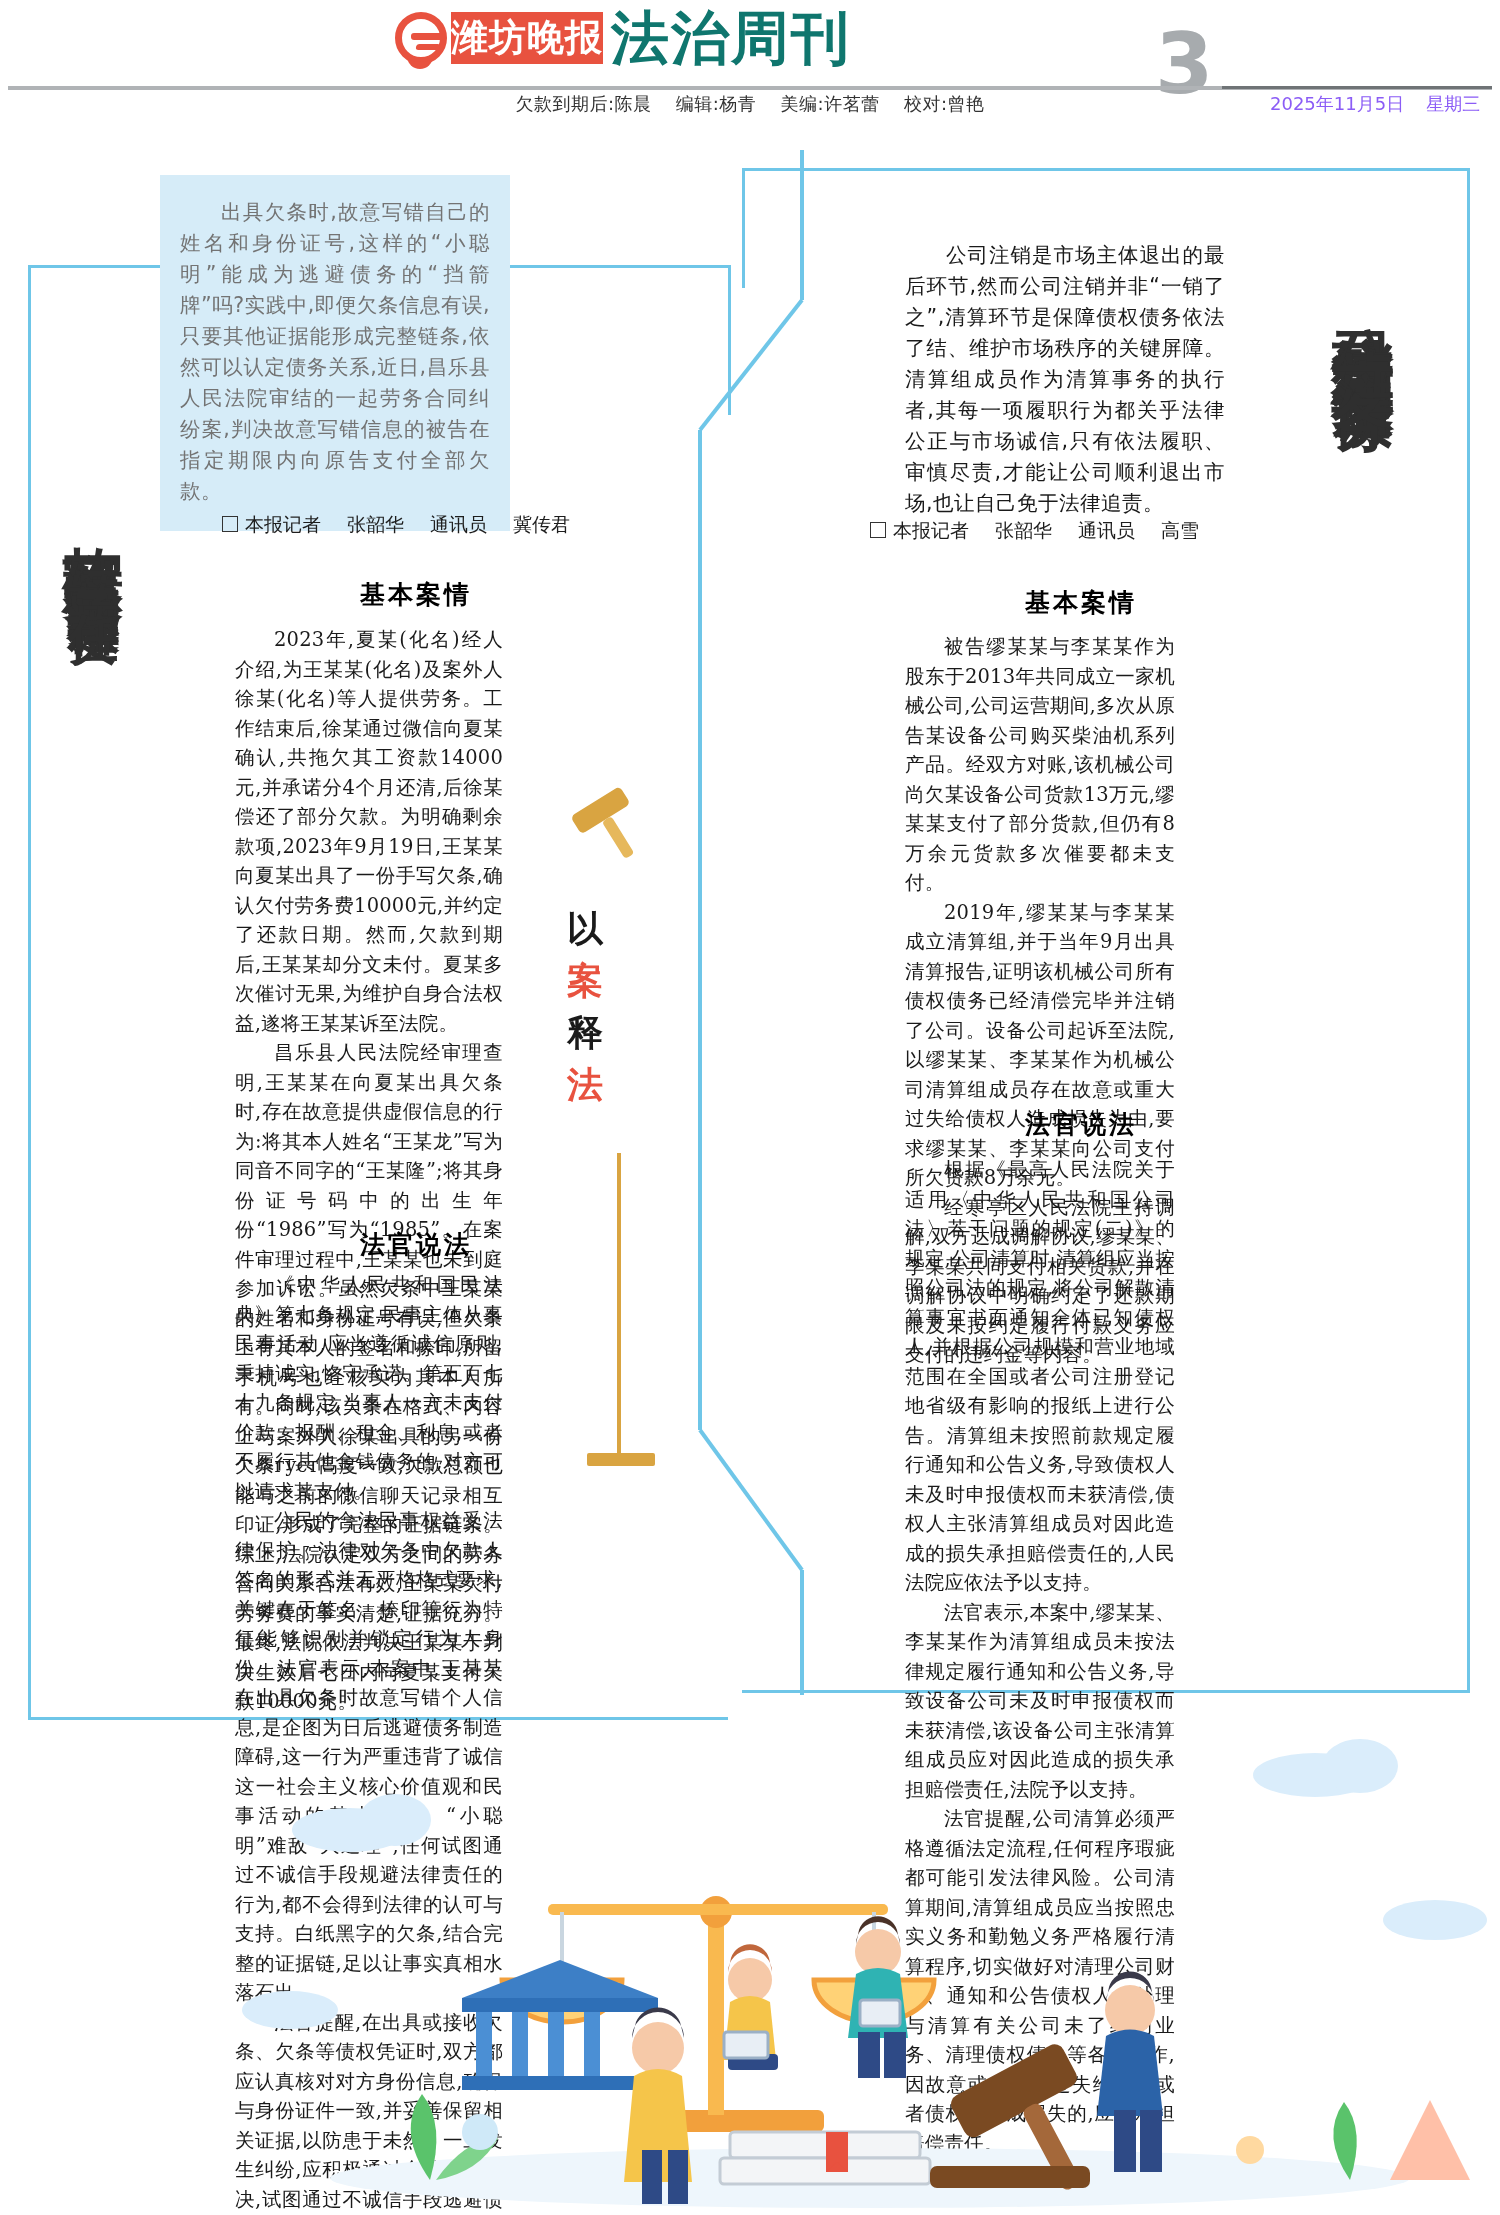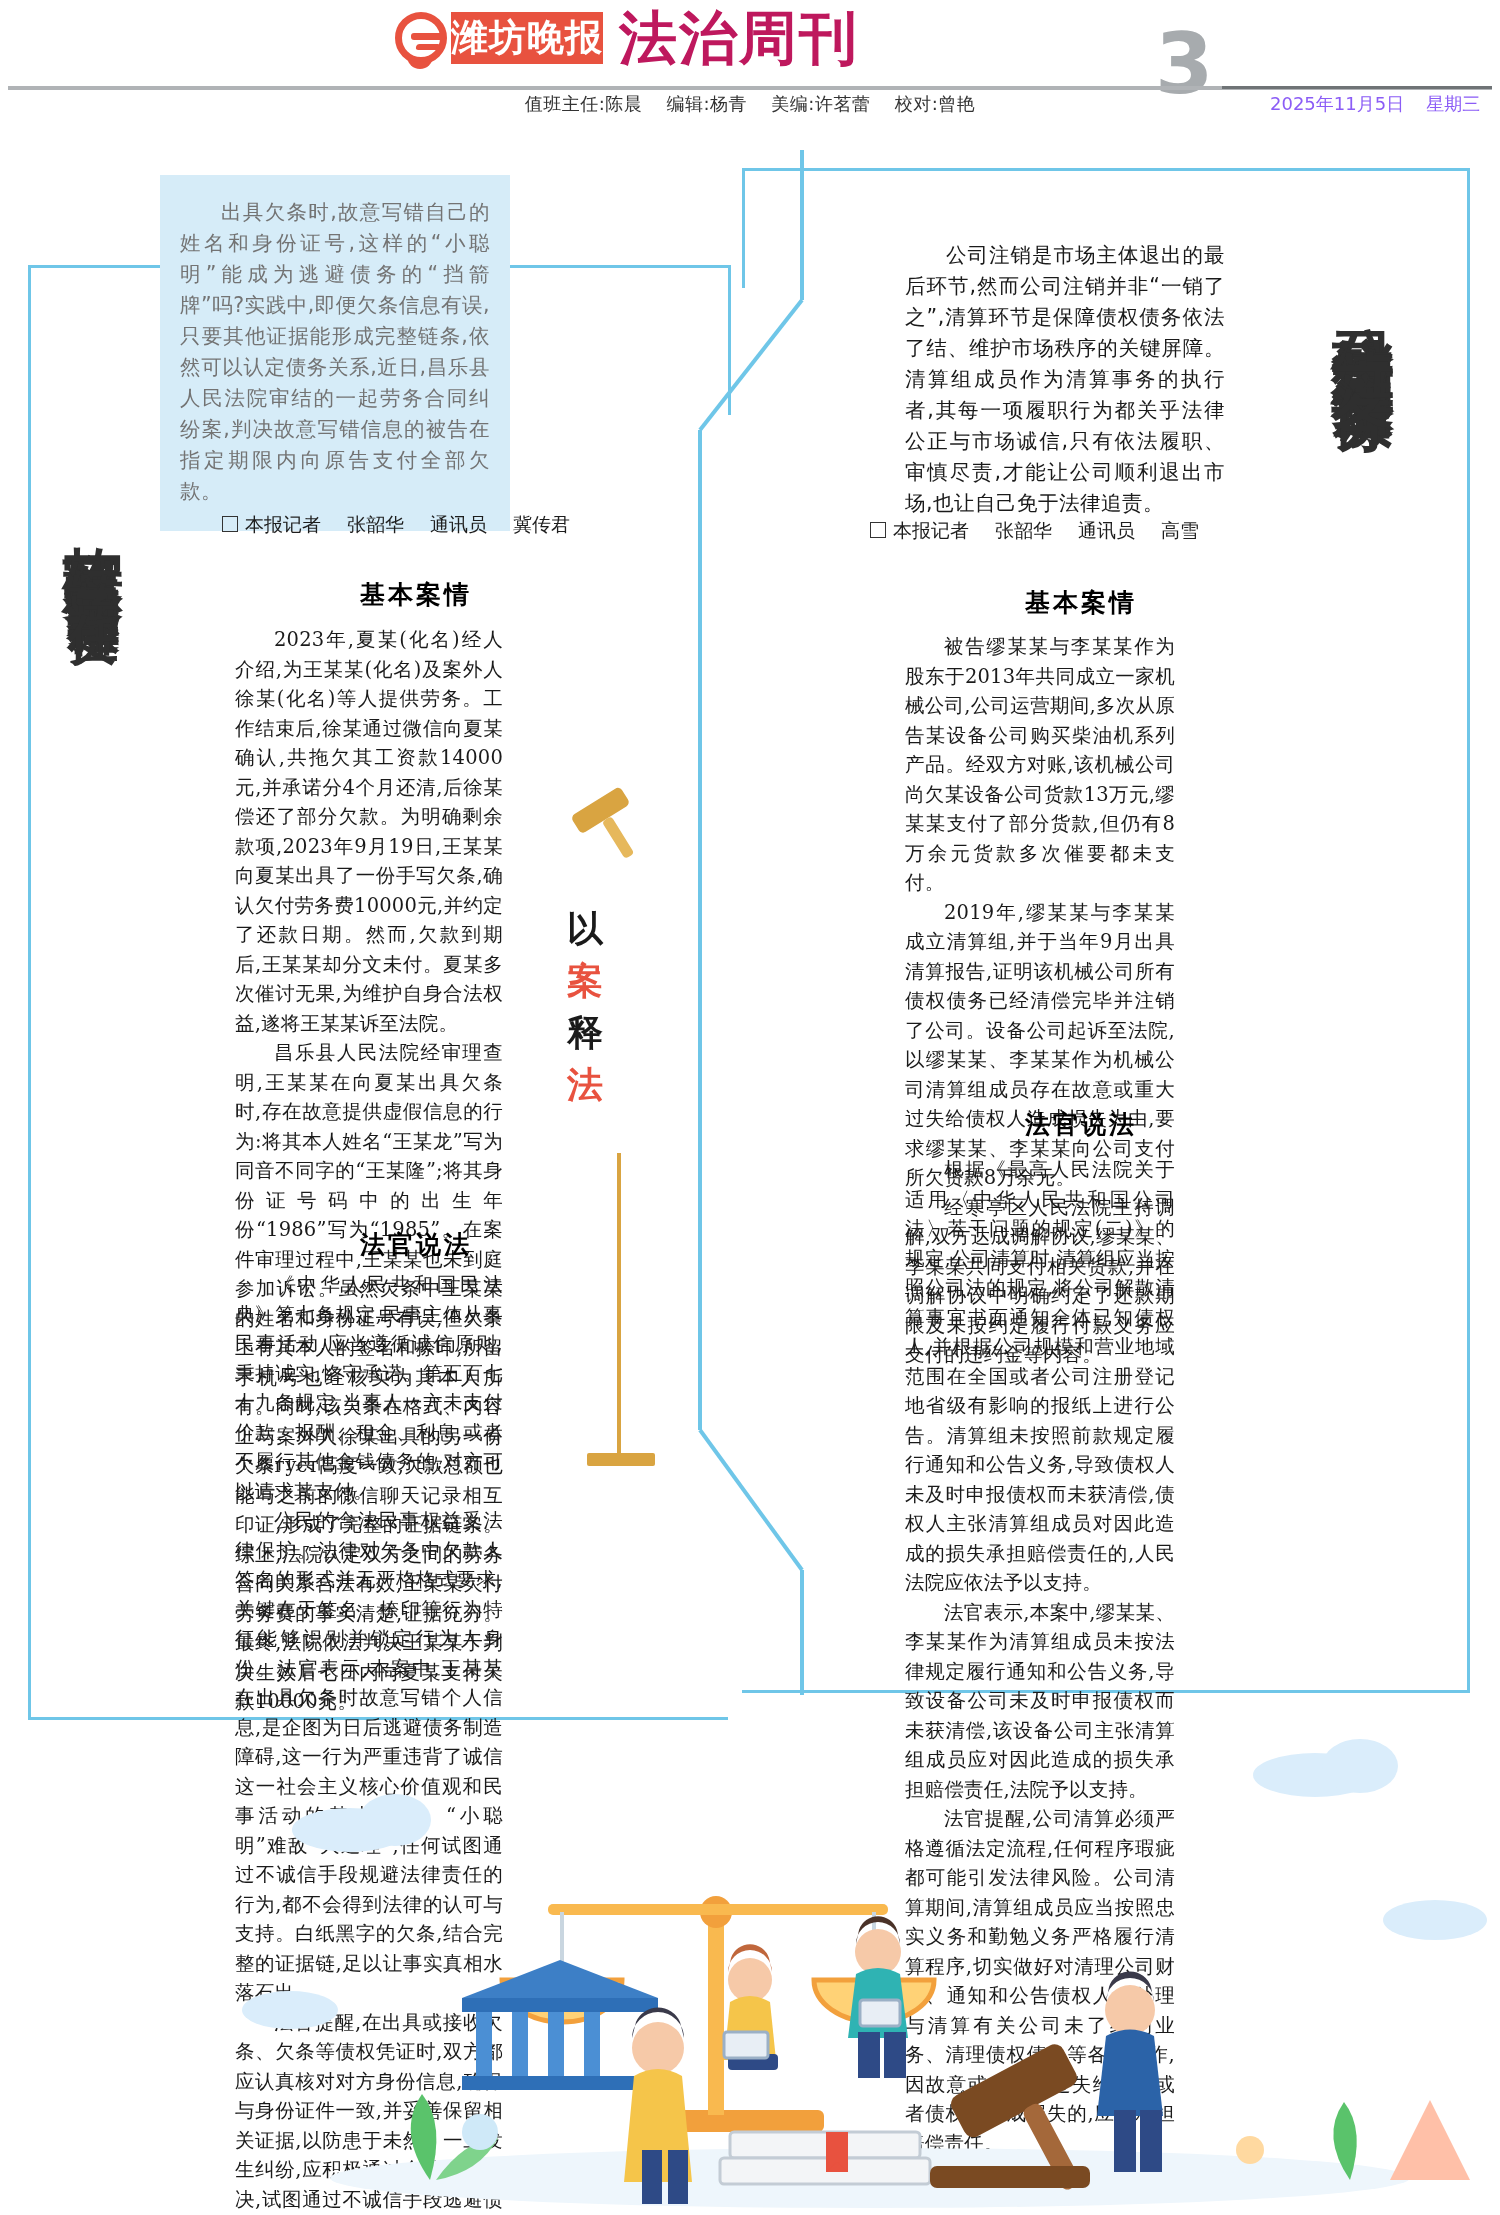--- a/index.html
+++ b/index.html
@@ -40,24 +40,24 @@
     border-bottom:7px solid #e8523f;border-radius:0 0 18px 18px;
   }
   .logo-box{
     background:#e8523f;color:#ffffff;
     font-family:"DejaVu Sans","Liberation Sans",sans-serif;
     font-weight:bold;font-size:37px;line-height:48px;
     padding:2px 0;letter-spacing:1px;
     white-space:nowrap;
   }
   .logo-title{
-    color:#be185d;
+    color:#0f766e;
     font-family:"DejaVu Serif","Liberation Serif",serif;
     font-weight:bold;font-size:58px;line-height:60px;
-    letter-spacing:2px;margin-left:12px;white-space:nowrap;
+    letter-spacing:2px;margin-left:4px;white-space:nowrap;
   }
   .page-num{
     position:absolute;left:1155px;top:22px;
     font-family:"DejaVu Sans","Liberation Sans",sans-serif;
     font-weight:bold;font-size:84px;line-height:84px;
     color:#a7abae;letter-spacing:-2px;
   }
   .head-rule{
     position:absolute;left:8px;top:86px;width:1484px;height:4px;
     background:#b0b3b6;
@@ -210,21 +210,21 @@
     <div class="logo-mark">
         <span class="tail"></span>
       </div>
     <div class="logo-box">潍坊晚报</div>
     <div class="logo-title">法治周刊</div>
   </div>
   <div class="page-num">3</div>
   <div class="head-rule"></div>
   <div class="head-rule2"></div>
   <div class="credits">
-    <span>值班主任:陈晨</span>
+    <span>欠款到期后:陈晨</span>
     <span>编辑:杨青</span>
     <span>美编:许茗蕾</span>
     <span>校对:曾艳</span>
   </div>
   <div class="dateline">
     <span>2025年11月5日</span><b>星期三</b>
   </div>
 </div>
 
 <div class="frame-left"></div>

